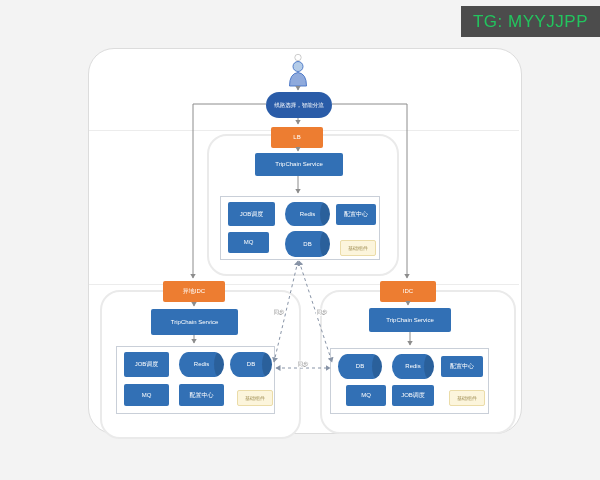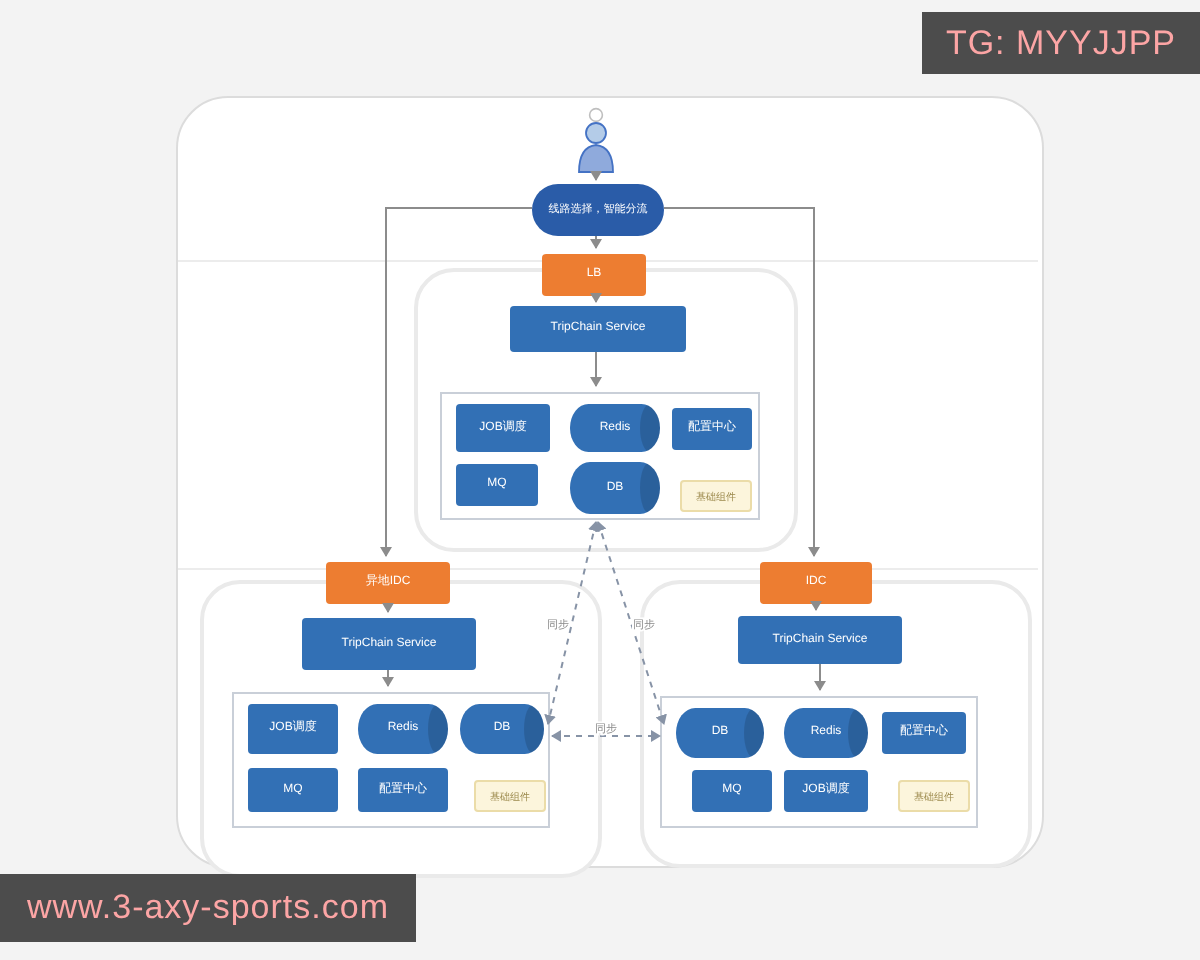--- a/index.html
+++ b/index.html
@@ -14,21 +14,21 @@
         text-align:center;font-size:6px;line-height:1.15;border-radius:2px;padding:1px;box-sizing:border-box;}
   .cyl{border-radius:10px/13px;overflow:hidden;}
   .cyl::after{content:"";position:absolute;right:0;top:0;height:100%;width:10px;border-radius:50%;
         background:rgba(0,0,0,0.14);}
   .orange{background:#ED7D31;}
   .capsule{position:absolute;left:266px;top:92px;width:66px;height:26px;border-radius:13px;background:#2A5CA8;
         color:#fff;font-size:5.5px;line-height:1.25;display:flex;align-items:center;justify-content:center;
         text-align:center;padding:1px 7px;box-sizing:border-box;}
   .tag{position:absolute;background:#FCF5DC;border:1px solid #EBDCA8;color:#9C8A4D;font-size:5px;
         display:flex;align-items:center;justify-content:center;border-radius:2px;box-sizing:border-box;}
-  .bar{position:absolute;background:#4C4C4C;color:#fca5a5;display:flex;align-items:center;justify-content:center;
+  .bar{position:absolute;background:#4C4C4C;color:#22c55e;display:flex;align-items:center;justify-content:center;
         font-size:17px;letter-spacing:0.5px;}
   svg.connectors{position:absolute;left:0;top:0;pointer-events:none;}
   svg.actor{position:absolute;left:283px;top:53px;}
   .synclabel{font-size:5.5px;fill:#8a8a8a;stroke:#ffffff;stroke-width:2px;paint-order:stroke;text-anchor:middle;}
 </style>
 </head>
 <body>
 
 <div class="stage">
 
@@ -102,15 +102,14 @@
       <path d="M298,261 L274,362" marker-start="url(#arrd)" marker-end="url(#arrd)"></path>
       <path d="M299,261 L332,362" marker-start="url(#arrd)" marker-end="url(#arrd)"></path>
       <path d="M276,368 L330,368" marker-start="url(#arrd)" marker-end="url(#arrd)"></path>
     </g>
     <text class="synclabel" x="279" y="314">同步</text>
     <text class="synclabel" x="322" y="314">同步</text>
     <text class="synclabel" x="303" y="366">同步</text>
   </svg>
 
   <div class="bar" style="left:461px;top:6px;width:139px;height:31px;">TG: MYYJJPP</div>
-  <div class="bar" style="left:0px;top:437px;width:208px;height:34px;">www.3-axy-sports.com</div>
 
 </div>
 
 </body></html>

